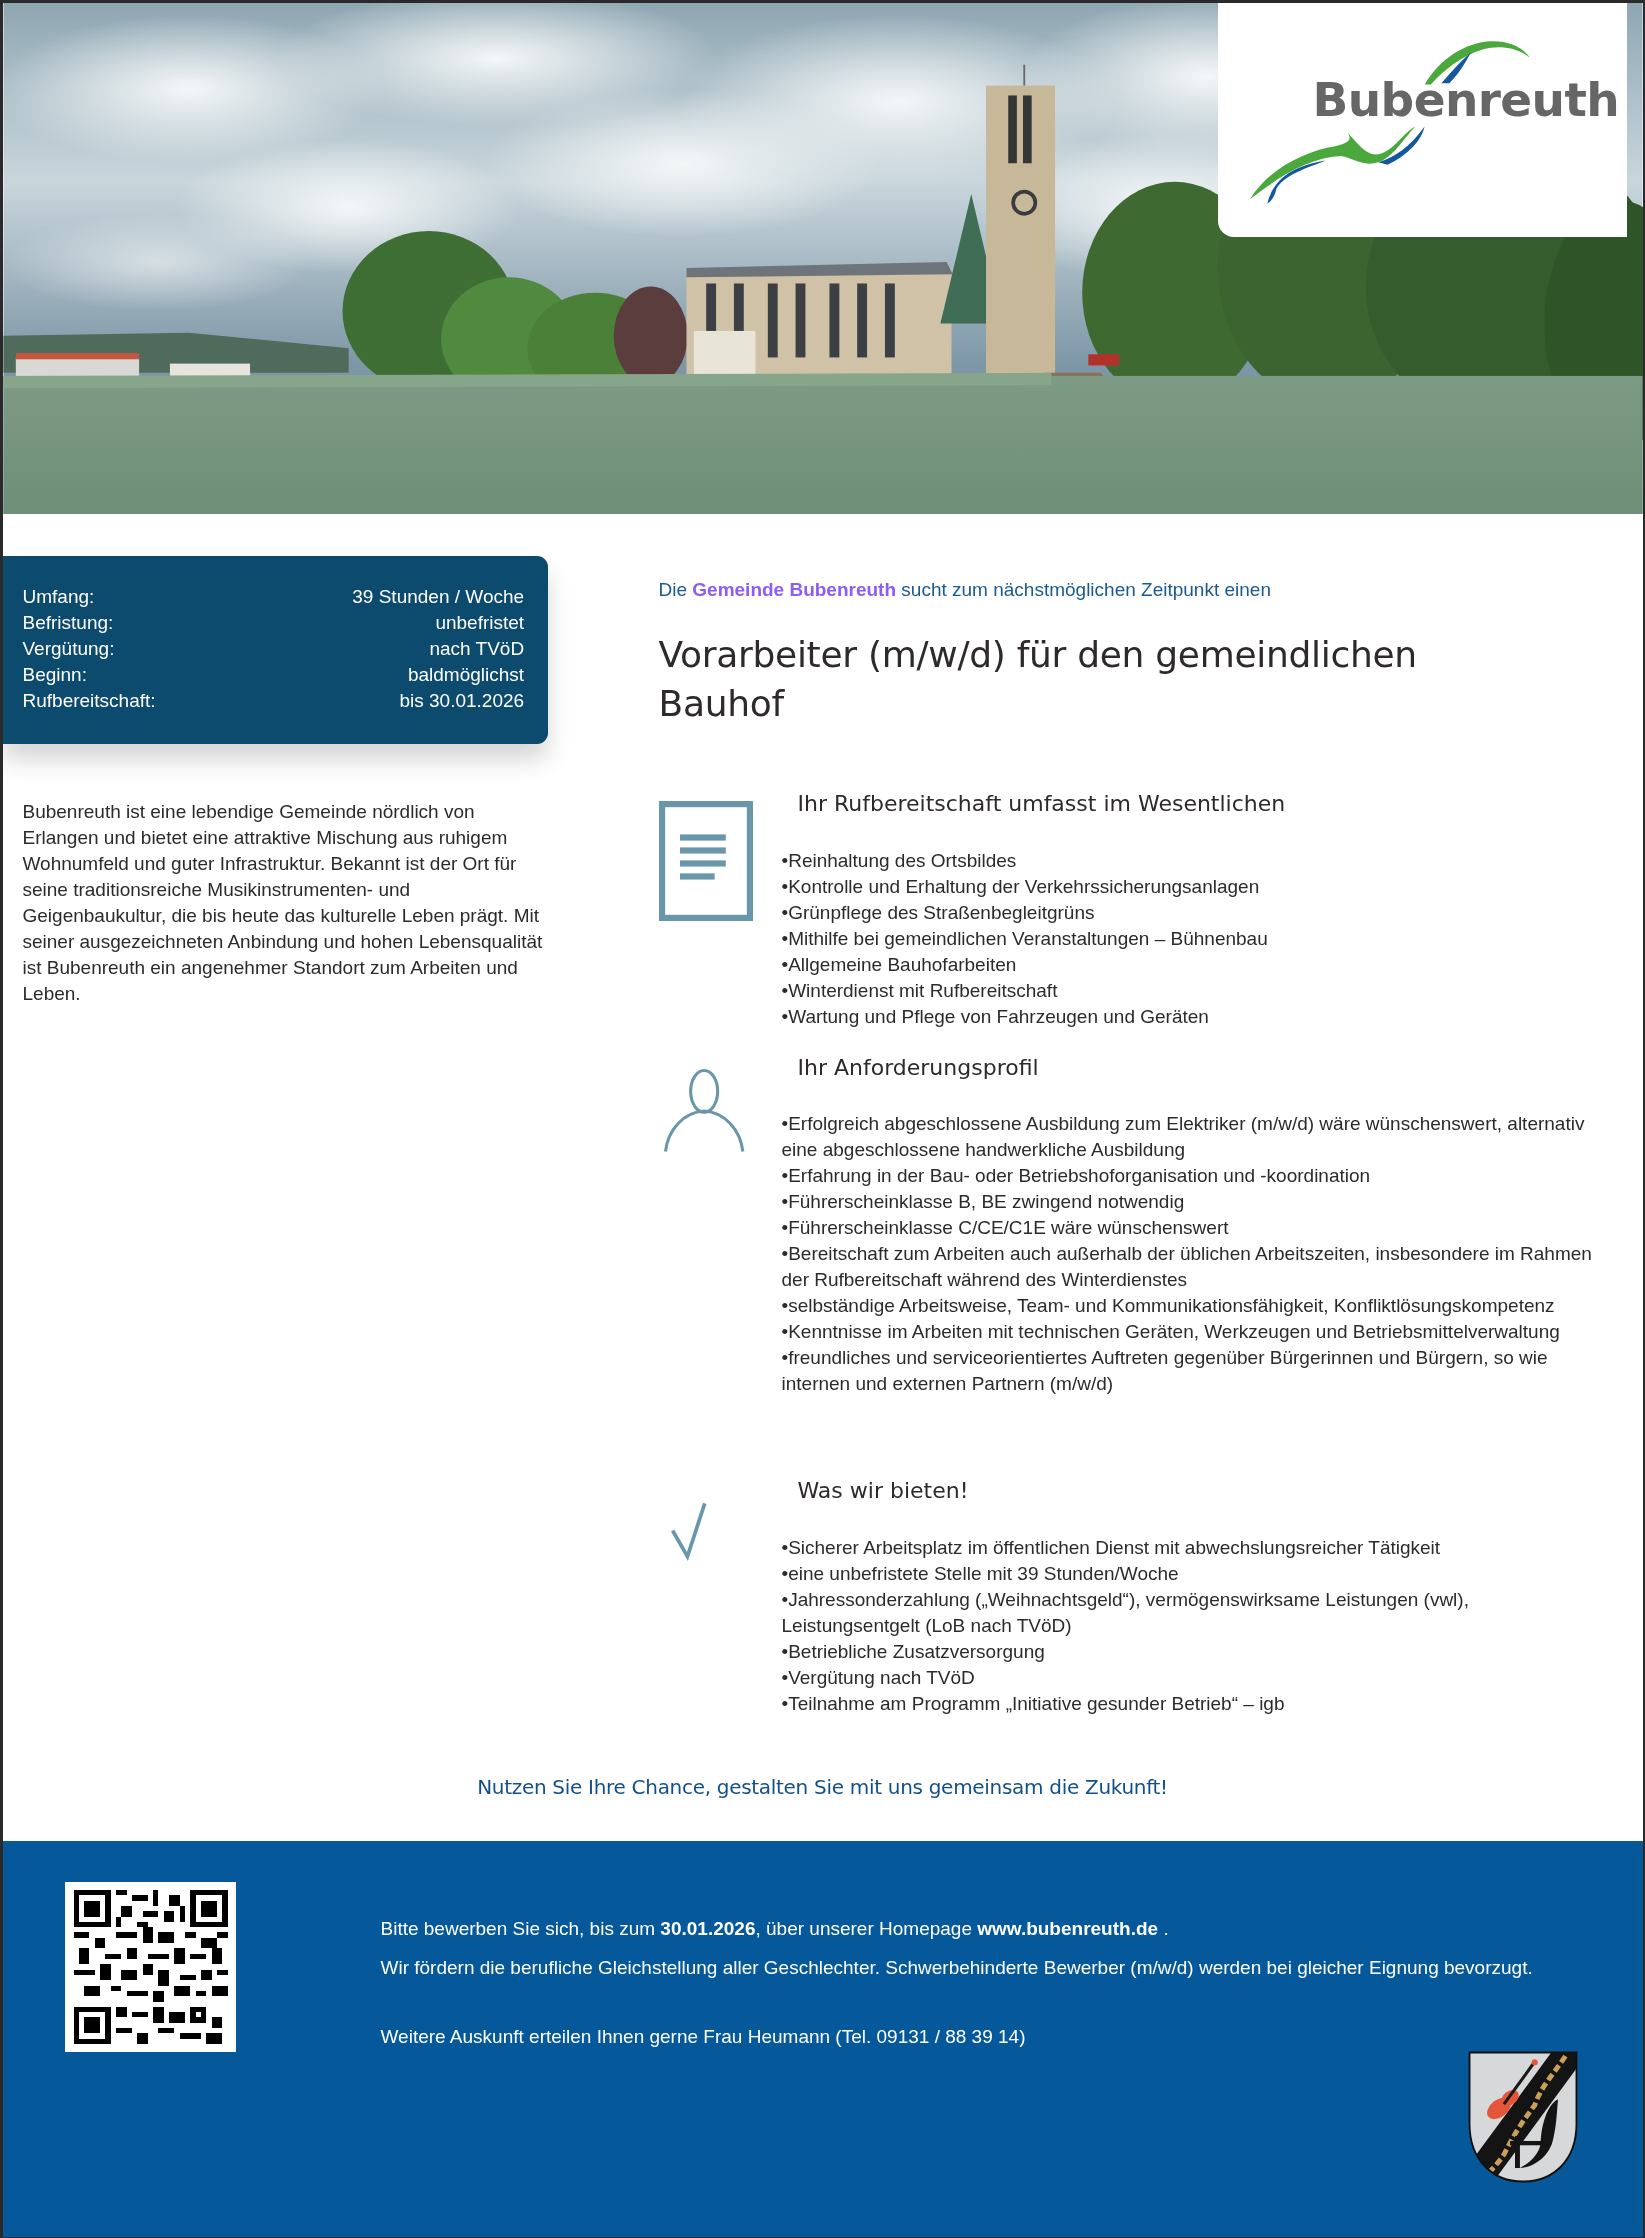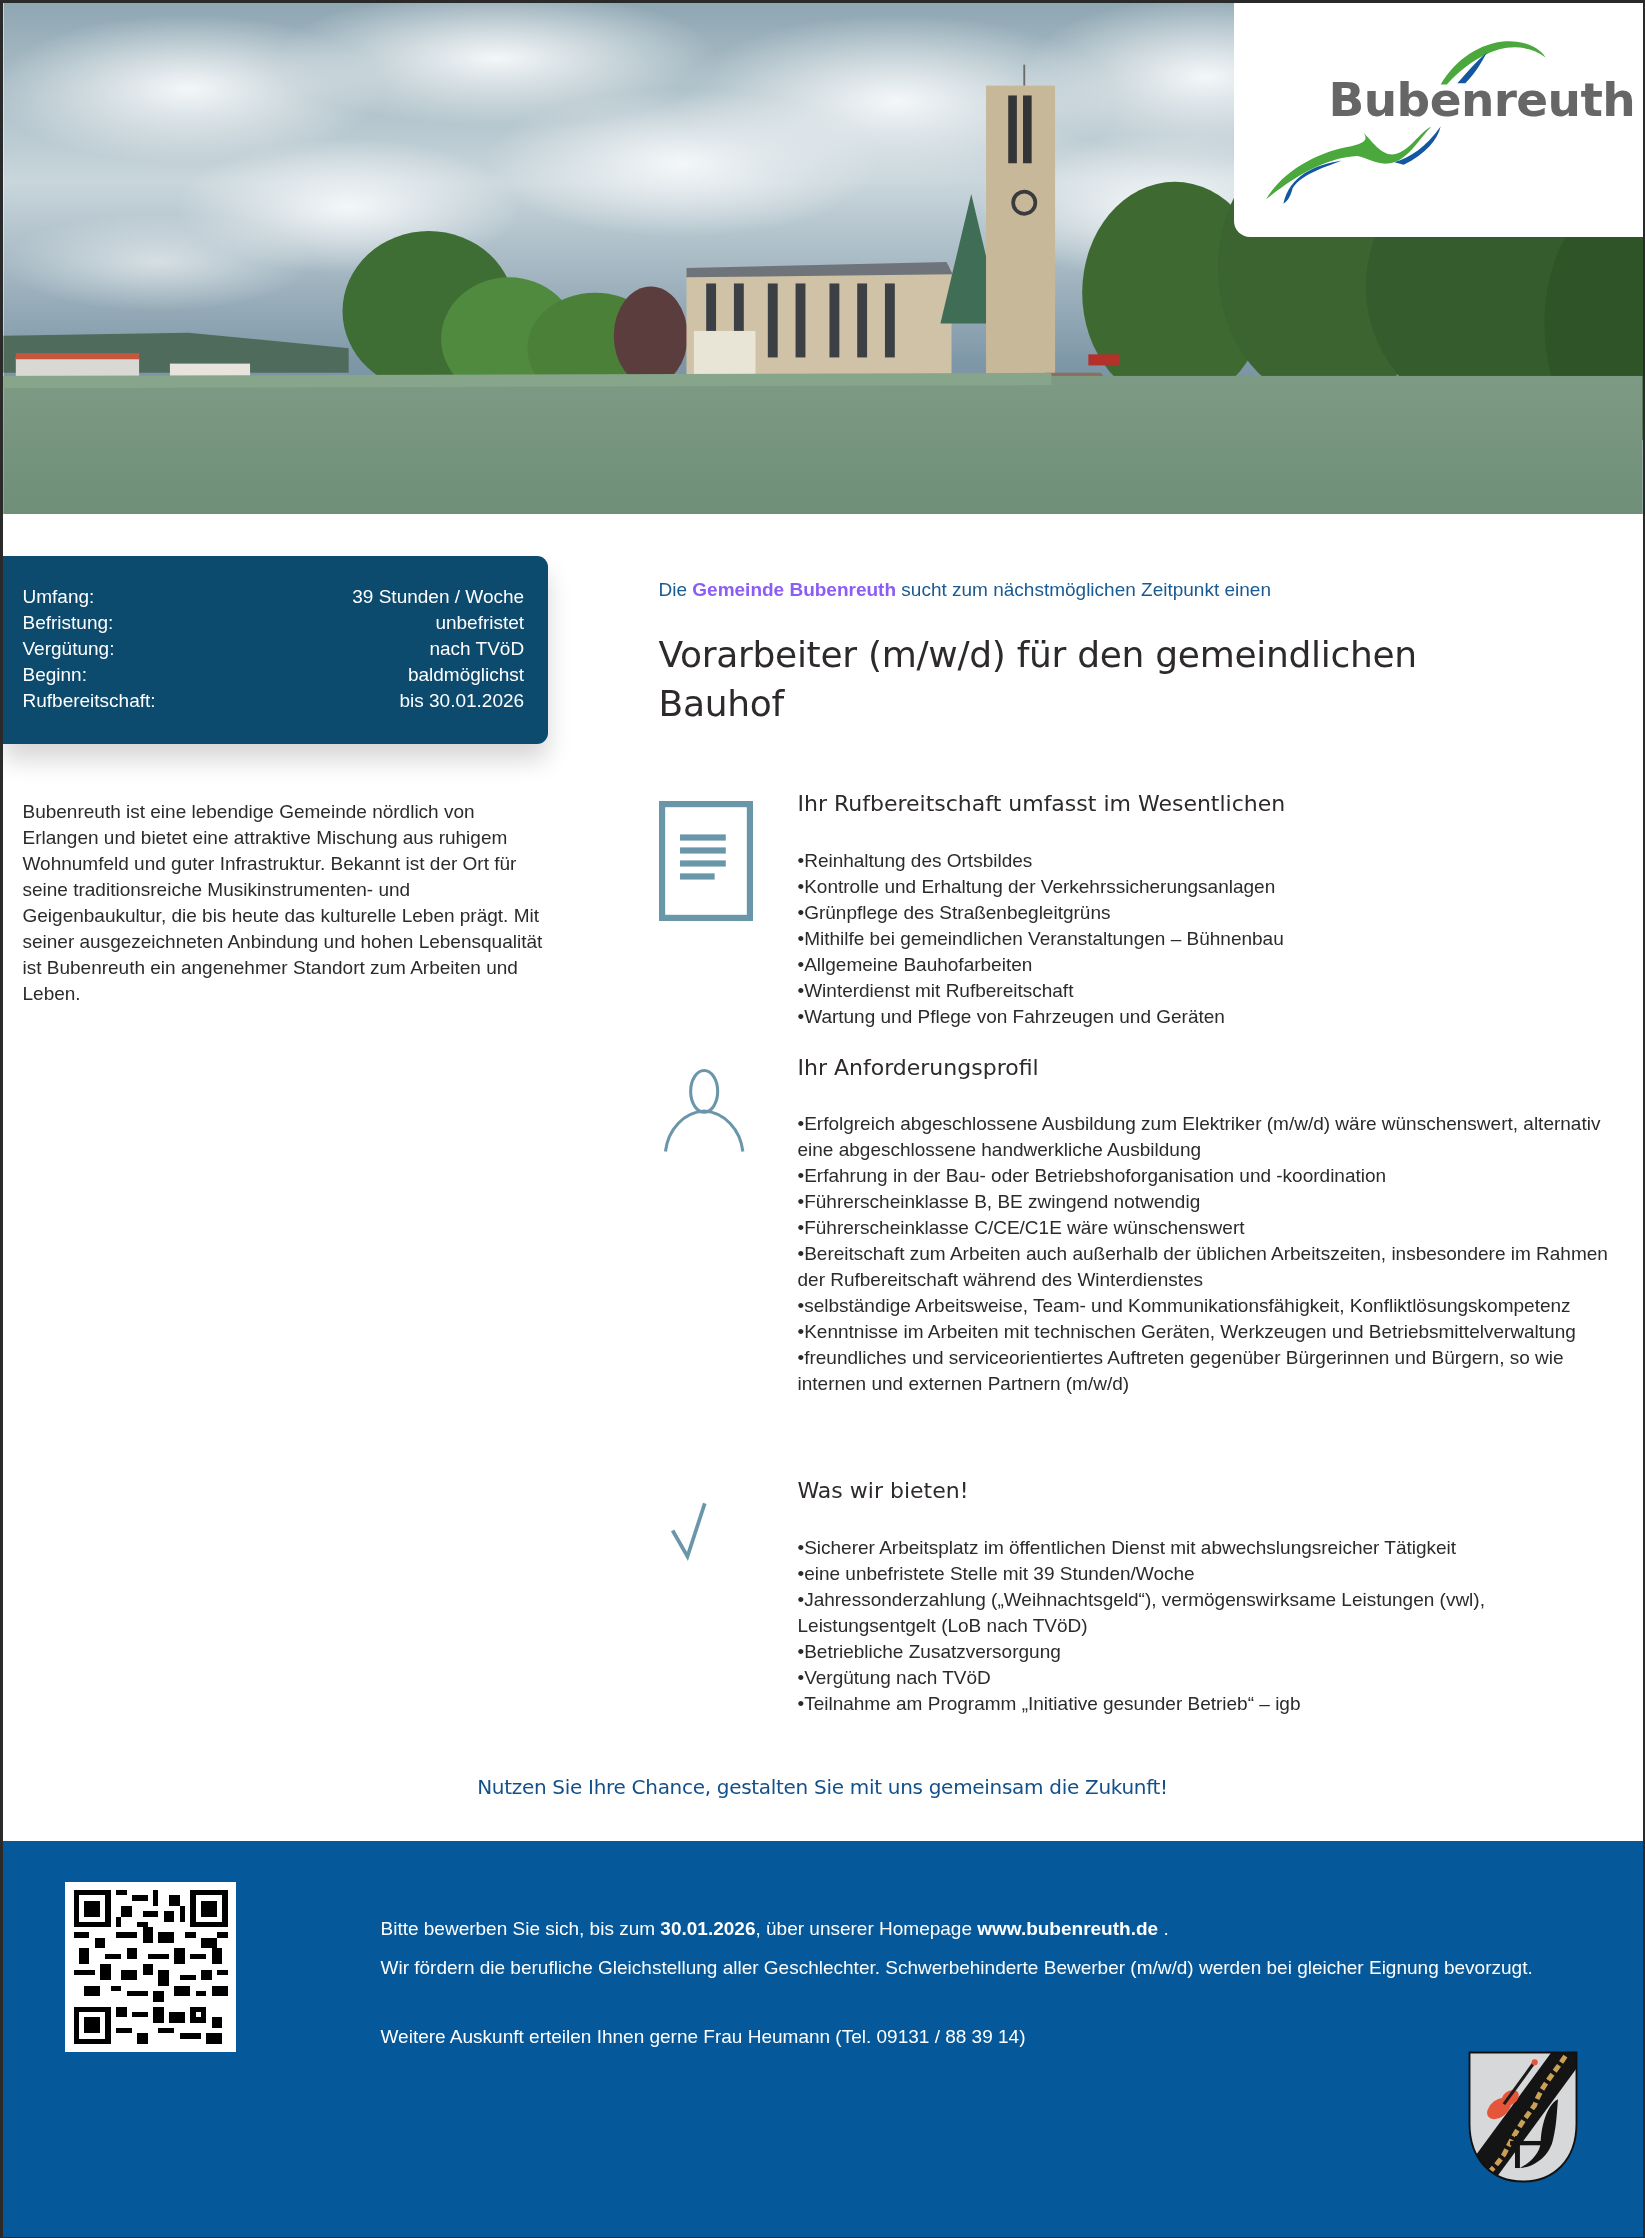--- a/index.html
+++ b/index.html
@@ -6,21 +6,21 @@
   html, body { width: 1645px; height: 2239px; background: #2a2a2a; overflow: hidden; }
   body { font-family: "Liberation Sans", sans-serif; }
   .page {
     position: absolute; left: 2.5px; top: 2.5px; width: 1640px; height: 2234px;
     background: #ffffff; overflow: hidden;
   }
   
   .hero { position: absolute; left: 0; top: 0; width: 1640px; height: 511px; overflow: hidden; }
   .hero svg { display: block; }
   .logo-box {
-    position: absolute; right: 0; top: 0; width: 409px; height: 234px;
+    position: absolute; right: 16px; top: 0; width: 409px; height: 234px;
     background: #ffffff; border-bottom-left-radius: 16px;
   }
   .logo-box svg { position: absolute; left: 0; top: 0; }
   .logo-text {
     position: absolute; left: 95px; top: 69px;
     font-family: "DejaVu Sans", sans-serif; font-weight: bold; font-size: 47px;
     color: #666666; letter-spacing: -0.6px;
   }
 
   
@@ -49,21 +49,21 @@
     font-family: "DejaVu Sans", sans-serif; font-size: 36px; line-height: 49px;
     color: #2e2a2b; font-weight: normal; letter-spacing: -0.3px;
   }
 
   .section { position: absolute; left: 656px; width: 962px; }
   .section .icon { position: absolute; left: 0; }
   .section h2 {
     position: absolute; left: 139px; font-family: "DejaVu Sans", sans-serif;
     font-weight: normal; font-size: 22px; color: #2e2a2b; white-space: nowrap;
   }
-  .section ul { position: absolute; left: 139px; list-style: none; width: 814px; }
+  .section ul { position: absolute; left: 123px; list-style: none; width: 814px; }
   .section li { font-size: 19px; line-height: 26px; color: #2b2b2b; }
   .section li::before { content: "\2022"; }
 
   #sec-tasks { top: 783px; height: 259px; }
   #sec-tasks h2 { top: 5px; }
   #sec-tasks ul { top: 62px; }
   #sec-tasks .icon { top: 15px; }
 
   #sec-profile { top: 1049px; height: 419px; }
   #sec-profile h2 { top: 3.7px; }

